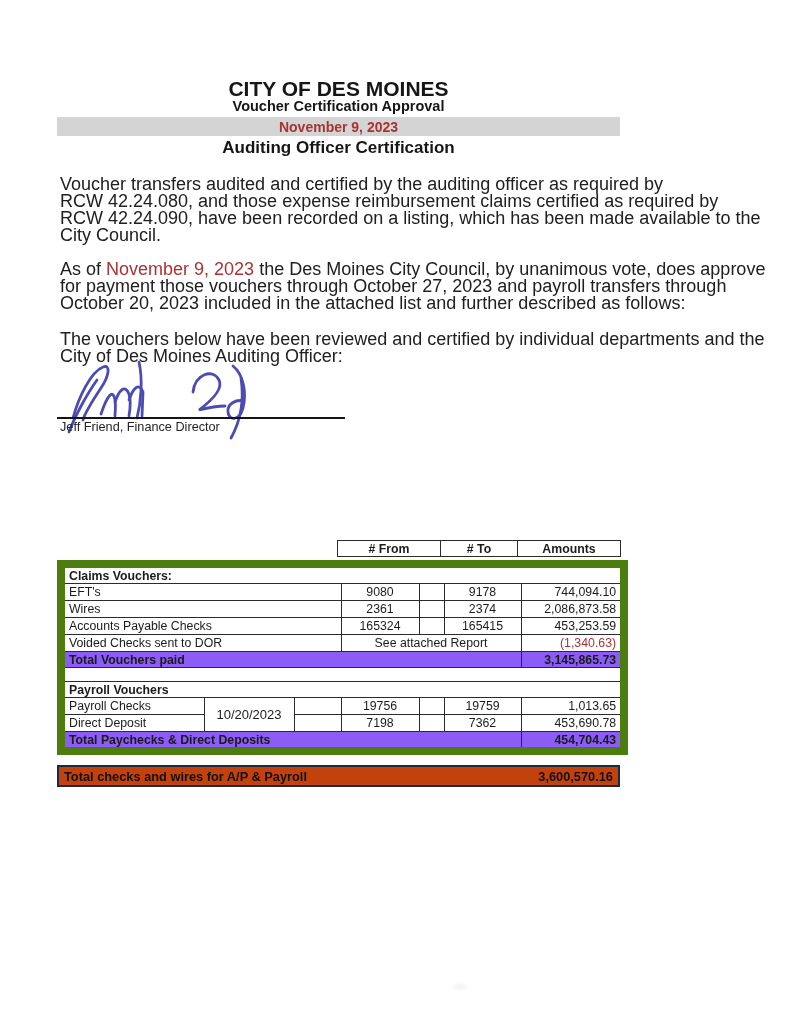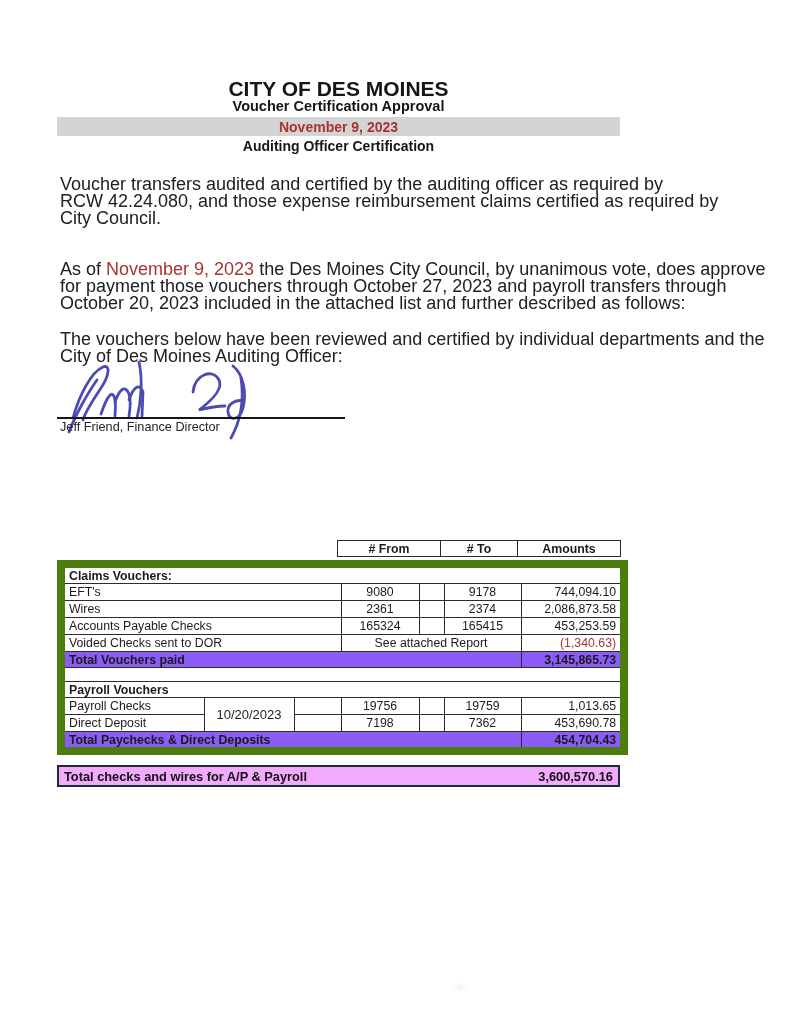--- a/index.html
+++ b/index.html
@@ -6,21 +6,21 @@
   .page{
     position:relative;width:791px;height:1024px;background:#ffffff;
     font-family:"Liberation Sans","DejaVu Sans",sans-serif;color:#1e1e1e;
     margin:0 auto;overflow:hidden;
   }
   .center-block{position:absolute;left:57px;width:563px;text-align:center;}
   .doc-title{font-weight:bold;font-size:21px;color:#161616;}
   .doc-subtitle{font-weight:bold;font-size:14.5px;color:#161616;}
   .date-band{background:#d4d4d4;height:19px;line-height:19px;}
   .date-band .date-text{font-weight:bold;font-size:14px;color:#a93333;}
-  .doc-section{font-weight:bold;font-size:14px;color:#161616;}
+  .doc-section{font-weight:bold;font-size:17px;color:#161616;}
   .para{position:absolute;left:60px;font-size:18px;line-height:17px;color:#202020;}
   .red{color:#a93333;}
   .sig-line{position:absolute;left:57px;top:417px;width:288px;border-bottom:2px solid #151515;}
   .sig-name{position:absolute;left:60px;top:420px;font-size:12.7px;color:#242424;}
   .sig-svg{position:absolute;left:55px;top:356px;pointer-events:none;}
 
   .tablewrap{position:absolute;left:57px;top:540px;width:563px;font-size:12.3px;}
   table{border-collapse:collapse;table-layout:fixed;}
   td{border:1.5px solid #2b2b2b;height:16px;padding:0 4px;overflow:hidden;white-space:nowrap;color:#1b1b1b;}
   .hdr-table{position:absolute;left:280px;top:0;width:283px;}
@@ -28,41 +28,42 @@
   .main-table{position:absolute;left:0;top:20px;width:563px;border:8px solid #4d7c0f;}
   .sec-row td{font-weight:bold;height:15px;}
   .num{text-align:center;}
   .amt{text-align:right;}
   .note{text-align:center;}
   .total-row td{background:#8b5cf6;font-weight:bold;height:15px;}
   .spacer-row td{border-top:1.5px solid #2b2b2b;border-bottom:1.5px solid #2b2b2b;border-left:2px solid #222;border-right:2px solid #222;height:13px;background:#fff;}
   .date-cell{text-align:center;font-size:13px;}
   .grand-total{
     position:absolute;left:0;top:225px;width:563px;height:22px;box-sizing:border-box;
-    background:#f0abfc;border:2px solid #1c2a3a;display:flex;align-items:center;justify-content:space-between;
+    background:#c2410c;border:2px solid #1c2a3a;display:flex;align-items:center;justify-content:space-between;
     font-weight:bold;font-size:12.8px;color:#111;padding:0 5px;
   }
   .smudge{position:absolute;left:450px;top:982px;width:20px;height:10px;border-radius:50%;
     background:radial-gradient(ellipse,rgba(0,0,0,0.06),rgba(0,0,0,0) 70%);}
 </style>
 </head>
 <body>
 
 <div class="page">
 
   <div class="center-block doc-title" style="top:77px;">CITY OF DES MOINES</div>
   <div class="center-block doc-subtitle" style="top:98px;">Voucher Certification Approval</div>
   <div class="center-block date-band" style="top:117px;">
     <span class="date-text">November 9, 2023</span>
   </div>
   <div class="center-block doc-section" style="top:138px;">Auditing Officer Certification</div>
 
   <div class="para" style="top:176px;">
     <div>Voucher transfers audited and certified by the auditing officer as required by</div>
     <div>RCW 42.24.080, and those expense reimbursement claims certified as required by</div>
+    <div>RCW 42.24.090, have been recorded on a listing, which has been made available to the</div>
     <div>City Council.</div>
   </div>
 
   <div class="para" style="top:261px;">
     <div><span>As of </span><span class="red">November 9, 2023</span><span> the Des Moines City Council, by unanimous vote, does approve</span></div>
     <div>for payment those vouchers through October 27, 2023 and payroll transfers through</div>
     <div>October 20, 2023 included in the attached list and further described as follows:</div>
   </div>
 
   <div class="para" style="top:331px;">

